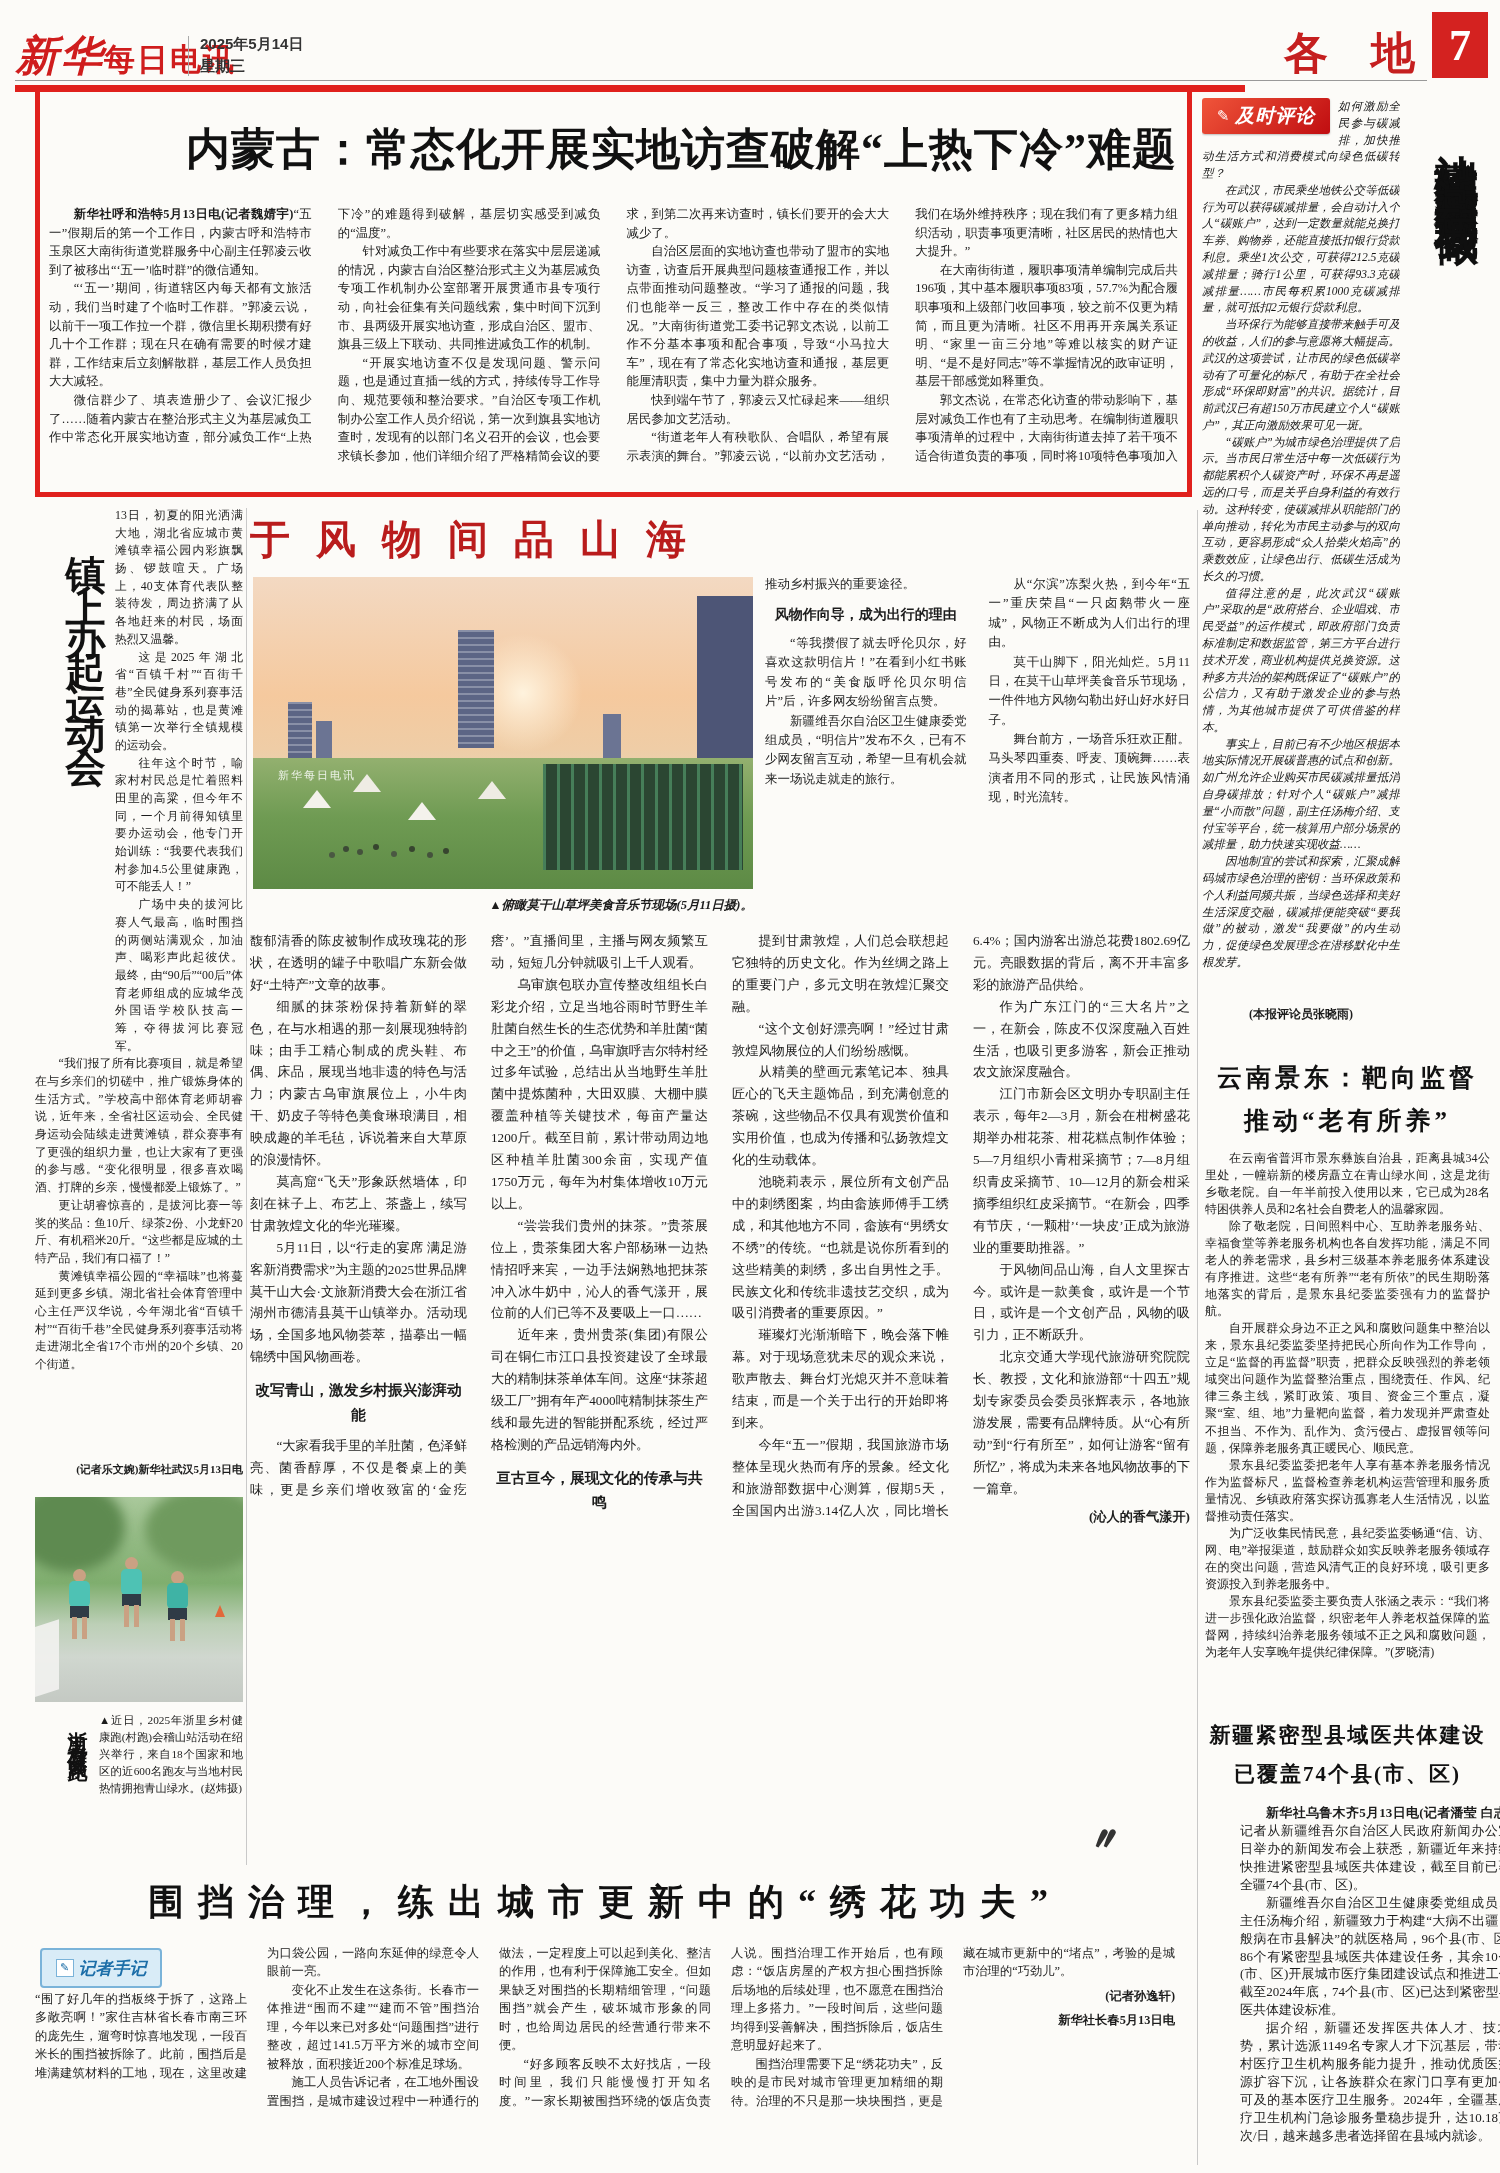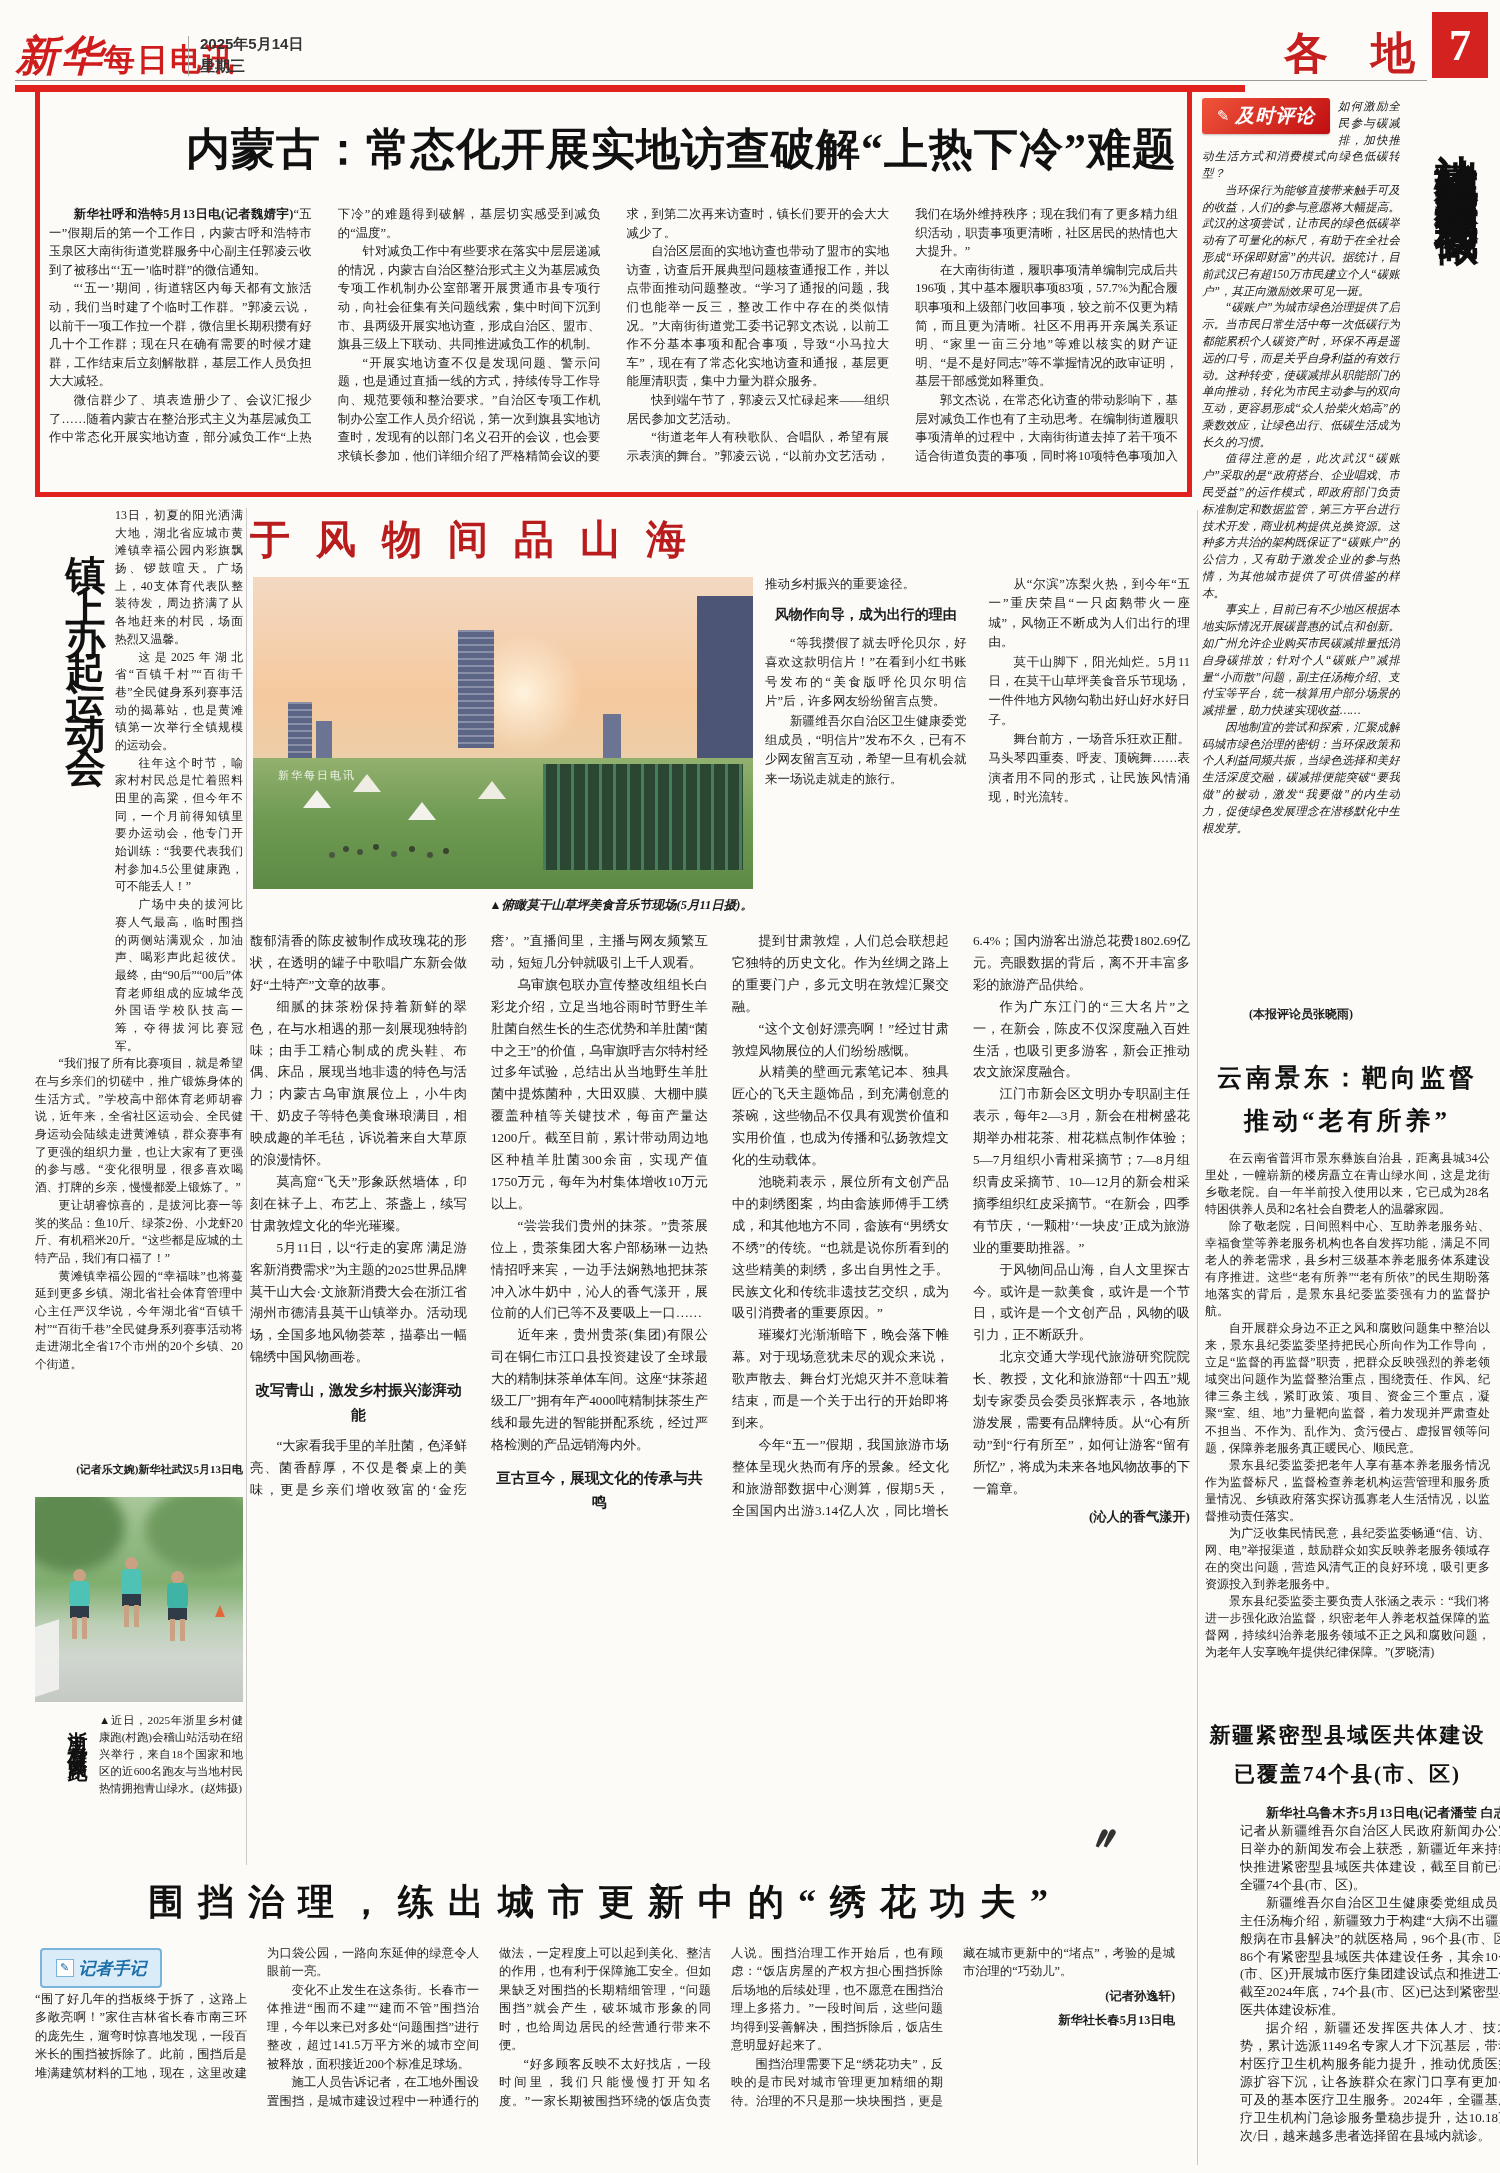--- a/index.html
+++ b/index.html
@@ -136,20 +136,21 @@
       </div>
   </div>
 
   <div class="abs comment-block">
     <div class="comment-badge">
       <span class="pen-icon">✎</span>
       <span>及时评论</span>
     </div>
     <div>
         <div class="itm cont">如何激励全民参与碳减排，加快推动生活方式和消费模式向绿色低碳转型？</div>
+        <div class="itm p">在武汉，市民乘坐地铁公交等低碳行为可以获得碳减排量，会自动计入个人“碳账户”，达到一定数量就能兑换打车券、购物券，还能直接抵扣银行贷款利息。乘坐1次公交，可获得212.5克碳减排量；骑行1公里，可获得93.3克碳减排量……市民每积累1000克碳减排量，就可抵扣2元银行贷款利息。</div>
         <div class="itm p">当环保行为能够直接带来触手可及的收益，人们的参与意愿将大幅提高。武汉的这项尝试，让市民的绿色低碳举动有了可量化的标尺，有助于在全社会形成“环保即财富”的共识。据统计，目前武汉已有超150万市民建立个人“碳账户”，其正向激励效果可见一斑。</div>
         <div class="itm p">“碳账户”为城市绿色治理提供了启示。当市民日常生活中每一次低碳行为都能累积个人碳资产时，环保不再是遥远的口号，而是关乎自身利益的有效行动。这种转变，使碳减排从职能部门的单向推动，转化为市民主动参与的双向互动，更容易形成“众人拾柴火焰高”的乘数效应，让绿色出行、低碳生活成为长久的习惯。</div>
         <div class="itm p">值得注意的是，此次武汉“碳账户”采取的是“政府搭台、企业唱戏、市民受益”的运作模式，即政府部门负责标准制定和数据监管，第三方平台进行技术开发，商业机构提供兑换资源。这种多方共治的架构既保证了“碳账户”的公信力，又有助于激发企业的参与热情，为其他城市提供了可供借鉴的样本。</div>
         <div class="itm p">事实上，目前已有不少地区根据本地实际情况开展碳普惠的试点和创新。如广州允许企业购买市民碳减排量抵消自身碳排放；针对个人“碳账户”减排量“小而散”问题，副主任汤梅介绍、支付宝等平台，统一核算用户部分场景的减排量，助力快速实现收益……</div>
         <div class="itm p">因地制宜的尝试和探索，汇聚成解码城市绿色治理的密钥：当环保政策和个人利益同频共振，当绿色选择和美好生活深度交融，碳减排便能突破“要我做”的被动，激发“我要做”的内生动力，促使绿色发展理念在潜移默化中生根发芽。</div>
       </div>
   </div>
   <div class="abs comment-sig">(本报评论员张晓雨)</div>
   <div class="abs comment-vtitle">让碳减排的生活从『要我做』到『我要做』</div>
 

